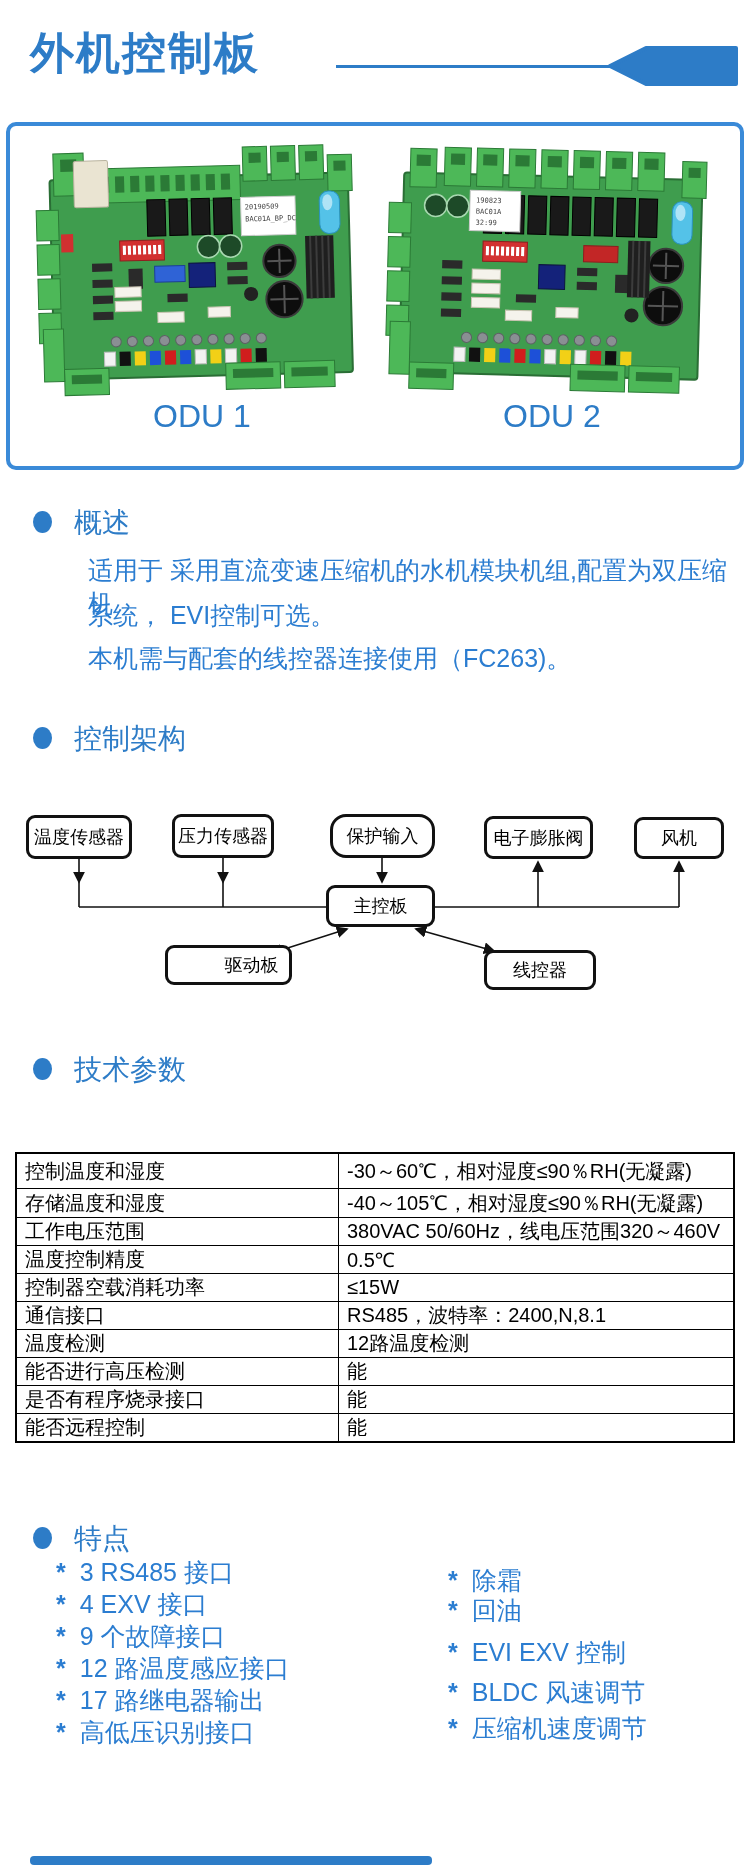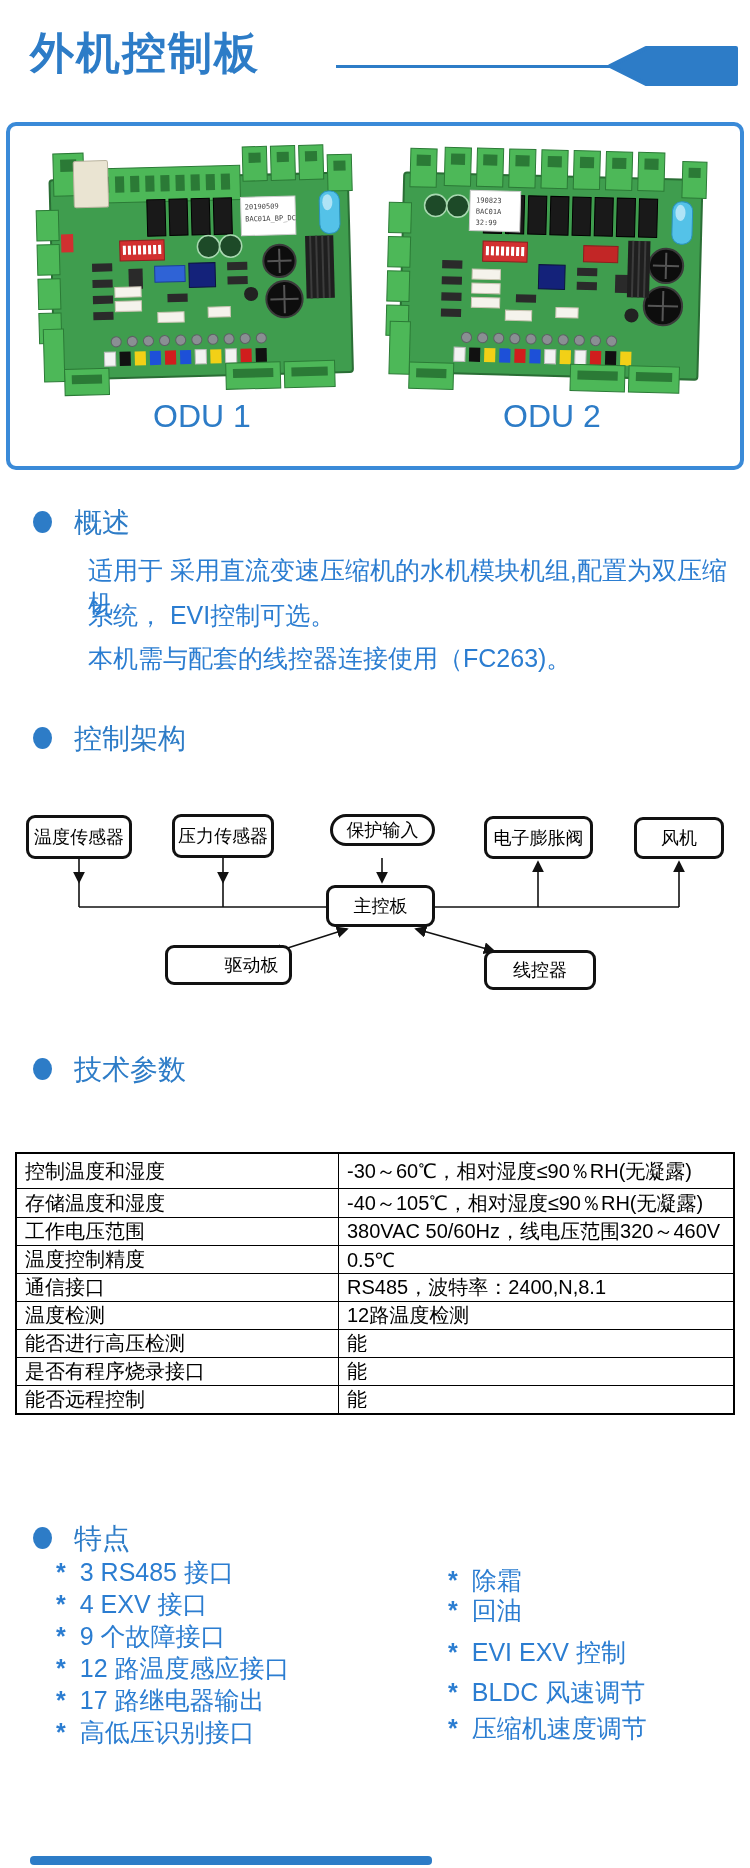--- a/index.html
+++ b/index.html
@@ -346,21 +346,21 @@
           <path d="M223,72 V97"></path>
         <path d="M382,48 V72" marker-end="url(#ah)"></path>
         <path d="M538,97 V52" marker-end="url(#ah)"></path>
         <path d="M679,97 V52" marker-end="url(#ah)"></path>
         <path d="M347,119 L272,143" marker-start="url(#ah)" marker-end="url(#ah)"></path>
         <path d="M416,119 L494,141" marker-start="url(#ah)" marker-end="url(#ah)"></path>
       </g>
     </svg>
     <div class="fnode" style="left:26px;top:5px;width:106px;height:44px;">温度传感器</div>
     <div class="fnode" style="left:172px;top:4px;width:102px;height:44px;">压力传感器</div>
-    <div class="fnode" style="left:330px;top:4px;width:105px;height:32px;border-radius:16px;">保护输入</div>
+    <div class="fnode" style="left:330px;top:4px;width:105px;height:44px;border-radius:16px;">保护输入</div>
     <div class="fnode" style="left:484px;top:6px;width:109px;height:43px;">电子膨胀阀</div>
     <div class="fnode" style="left:634px;top:7px;width:90px;height:42px;">风机</div>
     <div class="fnode" style="left:326px;top:75px;width:109px;height:42px;">主控板</div>
     <div class="fnode" style="left:165px;top:135px;width:127px;height:40px;padding-left:46px;">驱动板</div>
     <div class="fnode" style="left:484px;top:140px;width:112px;height:40px;">线控器</div>
   </div>
 
   <div class="bullet" style="left:33px;top:1058px;"></div>
   <div class="sec-head" style="left:74px;top:1051px;">技术参数</div>
 
@@ -374,20 +374,24 @@
         <td class="spec-name">存储温度和湿度</td>
         <td class="spec-value">-40～105℃，相对湿度≤90％RH(无凝露)</td>
         </tr>
       <tr>
         <td class="spec-name">工作电压范围</td>
         <td class="spec-value">380VAC  50/60Hz，线电压范围320～460V</td>
         </tr>
       <tr>
         <td class="spec-name">温度控制精度</td>
         <td class="spec-value">0.5℃</td>
+        </tr>
+      <tr>
+        <td class="spec-name">控制器空载消耗功率</td>
+        <td class="spec-value">≤15W</td>
         </tr>
       <tr>
         <td class="spec-name">通信接口</td>
         <td class="spec-value">RS485，波特率：2400,N,8.1</td>
         </tr>
       <tr>
         <td class="spec-name">温度检测</td>
         <td class="spec-value">12路温度检测</td>
         </tr>
       <tr>

